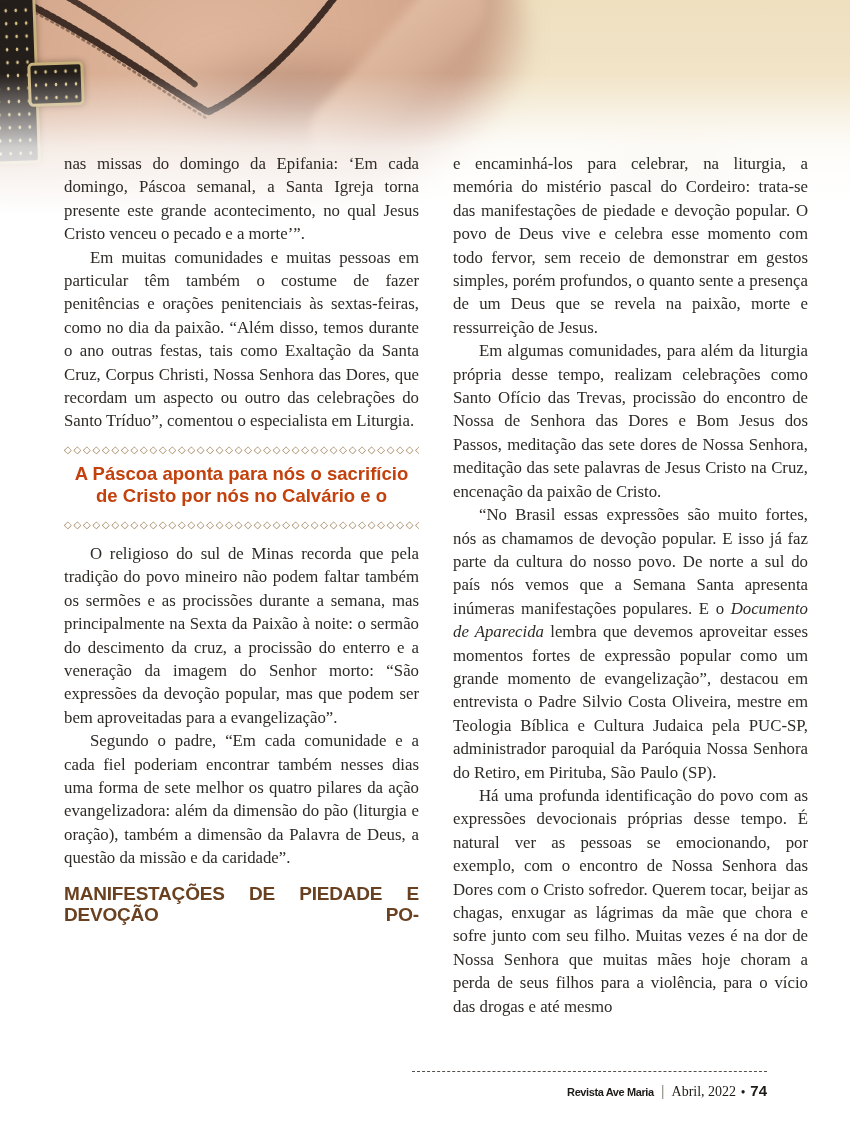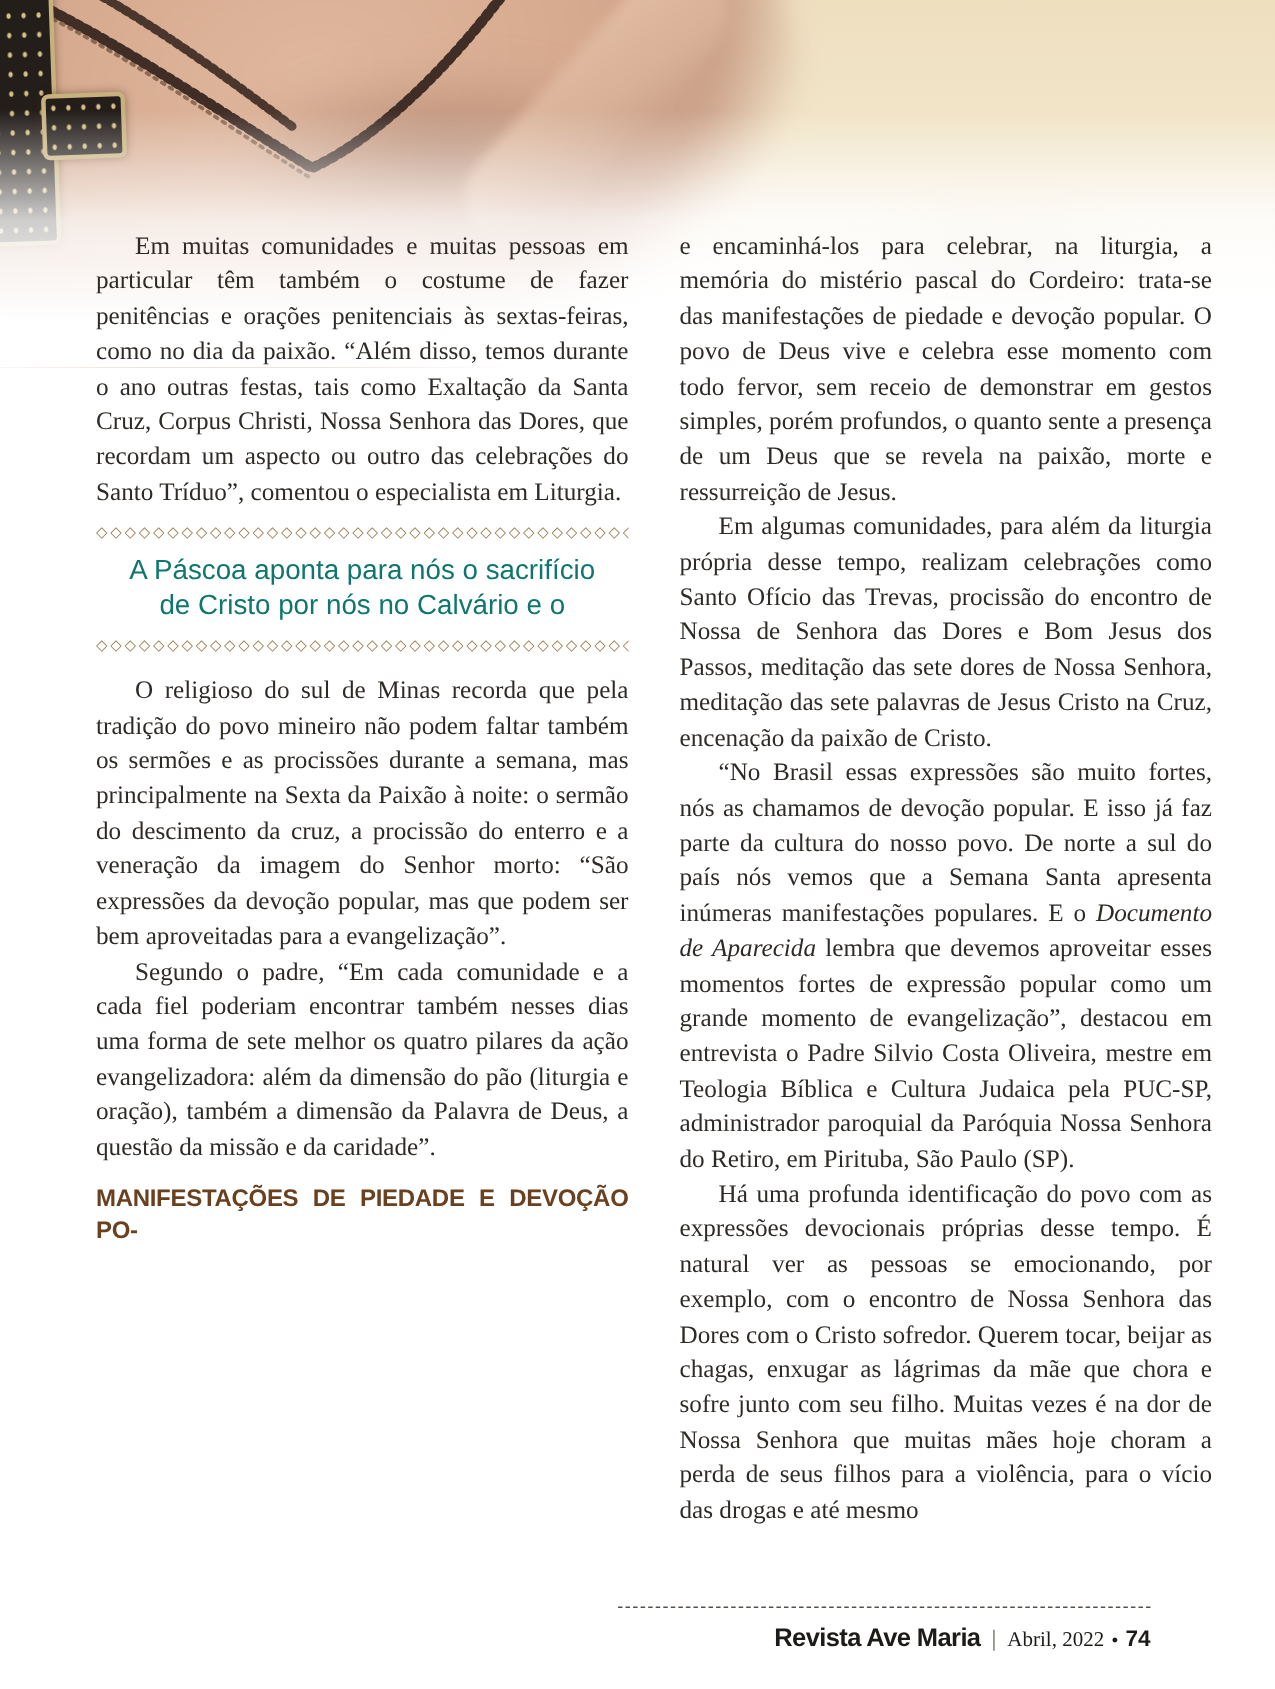--- a/index.html
+++ b/index.html
@@ -40,36 +40,36 @@
        hyphens:auto;-webkit-hyphens:auto;}
   .para{margin:0;text-indent:26px;}
   .para.noindent{text-indent:0;}
 
   .ornament{color:#9b7a50;font-size:10px;line-height:14px;letter-spacing:1.8px;
     white-space:nowrap;overflow:hidden;text-align:left;margin:10px 0 6px 0;}
   .ornament.bottom{margin:10px 0 10px 0;}
 
   .pull-quote{margin:6px 0 0 0;text-align:center;
     font-family:"Liberation Sans","DejaVu Sans",sans-serif;
-    font-weight:normal;font-size:18.5px;line-height:22.5px;color:#0f766e;}
+    font-weight:bold;font-size:18.5px;line-height:22.5px;color:#c2410c;}
   .pull-quote span{display:block;}
 
   .section-heading{margin:13px 0 5px 0;
     font-family:"Liberation Sans","DejaVu Sans",sans-serif;
-    font-weight:bold;font-size:16px;line-height:21px;color:#6a4120;letter-spacing:-0.2px;}
+    font-weight:bold;font-size:19px;line-height:21px;color:#6a4120;letter-spacing:-0.2px;}
   .section-heading .h-line1{display:block;text-align:justify;text-align-last:justify;}
   .section-heading .h-line2{display:block;text-align:left;}
 
   
   .footer-rule{position:absolute;left:412px;top:1071px;width:355px;height:0;
     border-top:1.5px dashed #56504a;}
   .footer{position:absolute;left:412px;top:1082px;width:355px;text-align:right;
     font-size:15px;color:#1d1b18;}
   .footer .mag{font-family:"Liberation Sans","DejaVu Sans",sans-serif;
-    font-weight:bold;letter-spacing:-0.4px;font-size:17px;}
+    font-weight:bold;letter-spacing:-0.4px;font-size:11px;}
   .footer .sep{color:#9a968f;font-family:"Liberation Sans",sans-serif;
     font-weight:300;margin:0 7px;}
   .footer .date{font-family:"Liberation Serif","DejaVu Serif",serif;font-size:14px;margin-top:15px;}
   .footer .dot{margin:0 5px;font-size:12px;font-weight:bold;}
   .footer .num{font-family:"Liberation Sans","DejaVu Sans",sans-serif;
     font-weight:bold;font-size:15px;}
 </style>
 </head>
 <body>
 
@@ -87,20 +87,21 @@
       <path d="M 30 10 C 96 44, 154 86, 206 118" fill="none" stroke="#6a4f3c" stroke-width="2.5" stroke-dasharray="2 4" stroke-linecap="round" opacity=".7"></path>
     </svg>
     <div class="cross-v"></div>
     <div class="cross-h"></div>
     <div class="white-fade"></div>
   </div>
 
   <div class="content">
 
     <div class="col">
+      <p class="para noindent">nas missas do domingo da Epifania: ‘Em cada domingo, Páscoa semanal, a Santa Igreja torna presente este grande acontecimento, no qual Jesus Cristo venceu o pecado e a morte’”.</p>
       <p class="para">Em muitas comunidades e muitas pessoas em particular têm também o costume de fazer penitências e orações penitenciais às sextas-feiras, como no dia da paixão. “Além disso, temos durante o ano outras festas, tais como Exaltação da Santa Cruz, Corpus Christi, Nossa Senhora das Dores, que recordam um aspecto ou outro das celebrações do Santo Tríduo”, comentou o especialista em Liturgia.</p>
 
       <div class="ornament">◇◇◇◇◇◇◇◇◇◇◇◇◇◇◇◇◇◇◇◇◇◇◇◇◇◇◇◇◇◇◇◇◇◇◇◇◇◇◇◇</div>
 
       <div class="pull-quote">
         <span>A Páscoa aponta para nós o sacrifício</span>
         <span>de Cristo por nós no Calvário e o</span>
       </div>
 
       <div class="ornament bottom">◇◇◇◇◇◇◇◇◇◇◇◇◇◇◇◇◇◇◇◇◇◇◇◇◇◇◇◇◇◇◇◇◇◇◇◇◇◇◇◇</div>

